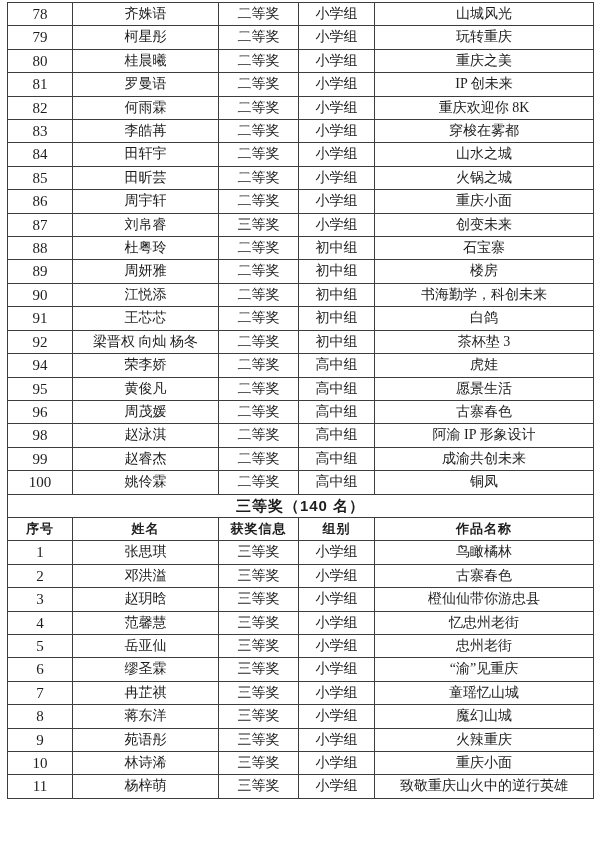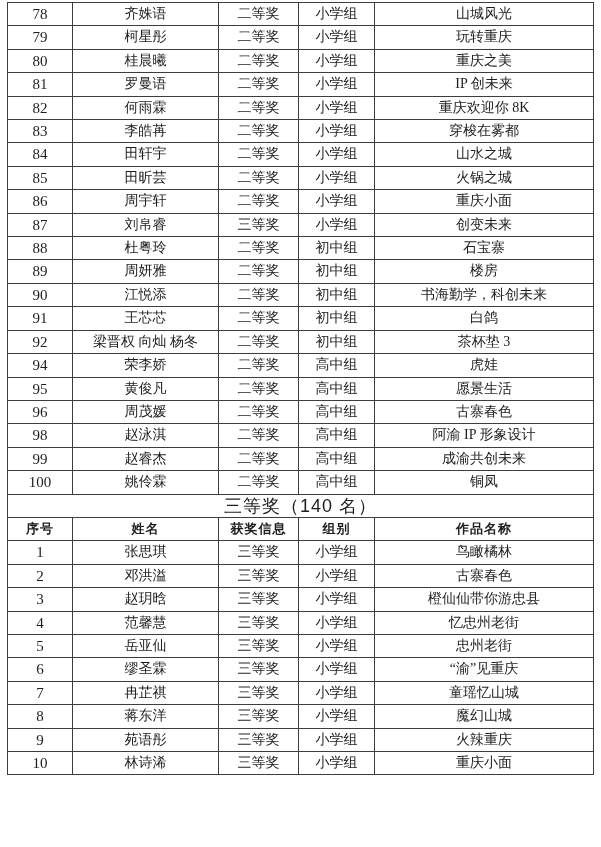--- a/index.html
+++ b/index.html
@@ -34,22 +34,22 @@
     padding: 0;
     overflow: hidden;
     white-space: nowrap;
   }
   td.c-index {
     font-size: 15px;
     font-family: "Liberation Serif", serif;
   }
   tr.section-row td {
     font-family: "Liberation Sans", sans-serif;
-    font-weight: normal;
-    font-size: 18px;
+    font-weight: bold;
+    font-size: 15px;
     letter-spacing: 1px;
   }
   tr.head-row th {
     font-family: "Liberation Sans", sans-serif;
     font-weight: bold;
     font-size: 13px;
     letter-spacing: 1px;
   }
 </style>
 </head>
@@ -291,14 +291,21 @@
         <td class="c-group">小学组</td>
         <td class="c-work">火辣重庆</td>
       </tr>
       <tr>
         <td class="c-index">10</td>
         <td class="c-name">林诗浠</td>
         <td class="c-award">三等奖</td>
         <td class="c-group">小学组</td>
         <td class="c-work">重庆小面</td>
       </tr>
+      <tr>
+        <td class="c-index">11</td>
+        <td class="c-name">杨梓萌</td>
+        <td class="c-award">三等奖</td>
+        <td class="c-group">小学组</td>
+        <td class="c-work">致敬重庆山火中的逆行英雄</td>
+      </tr>
     </tbody>
 </table>
 
 </body></html>

